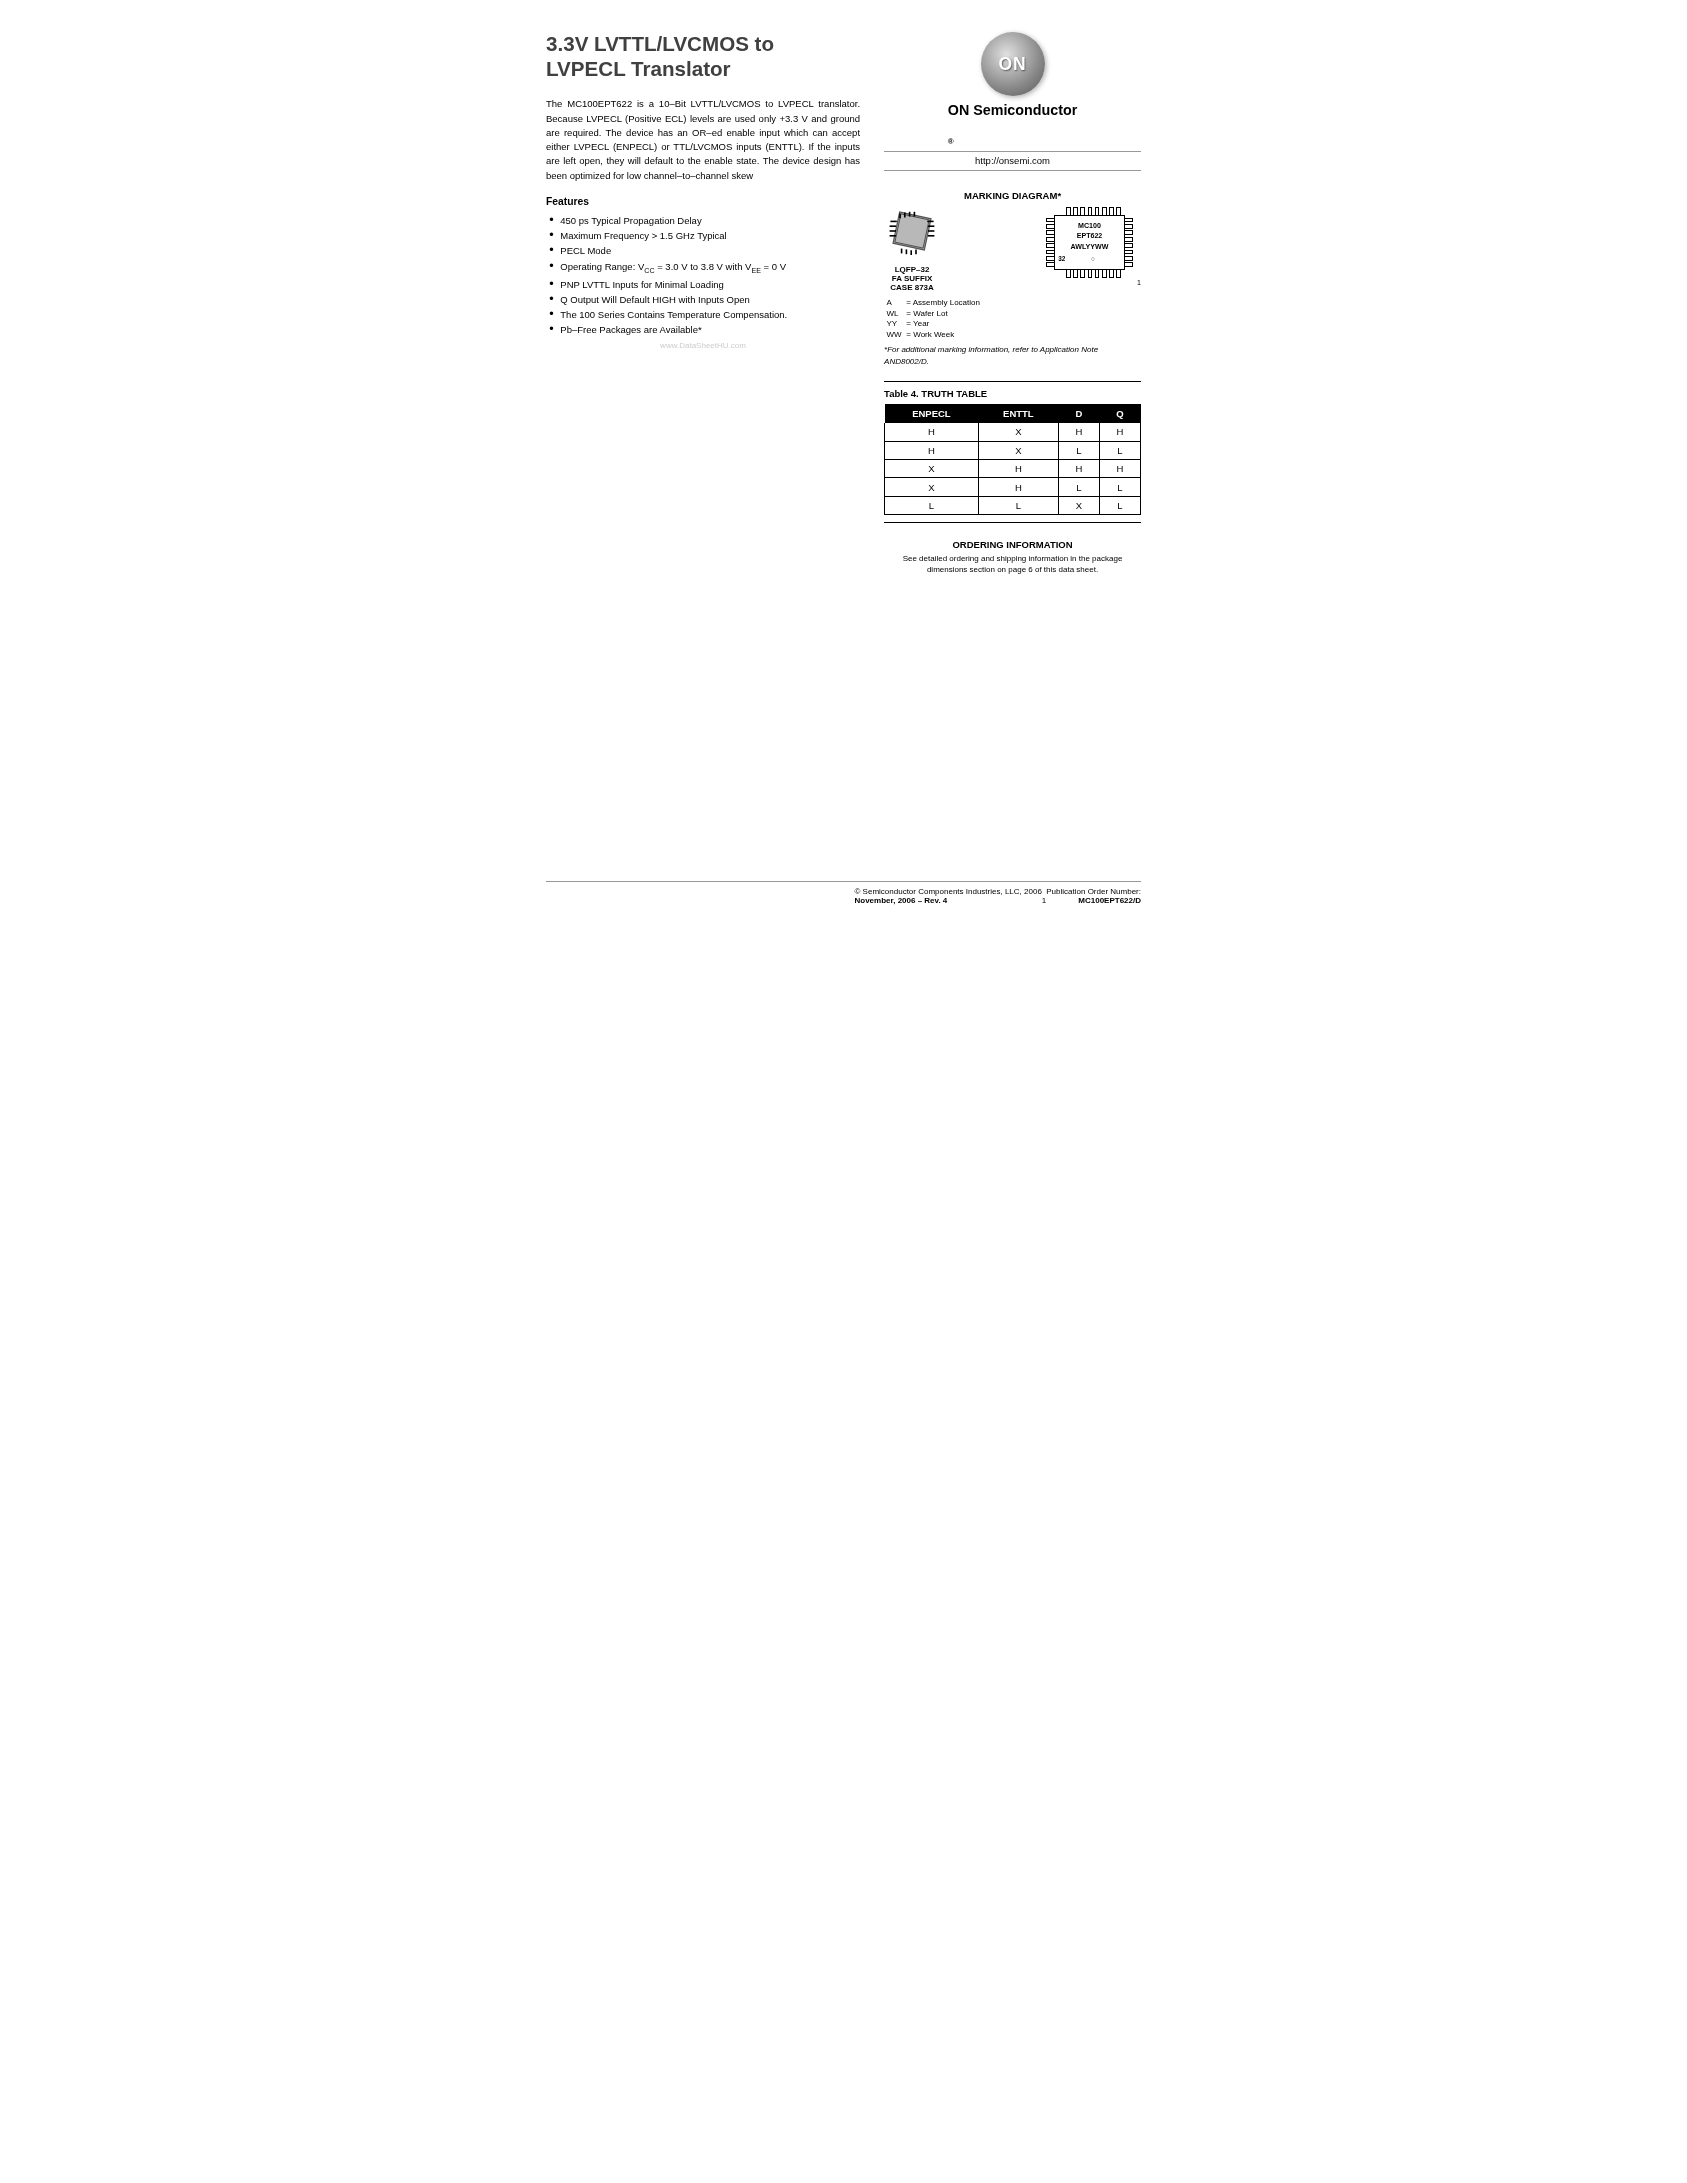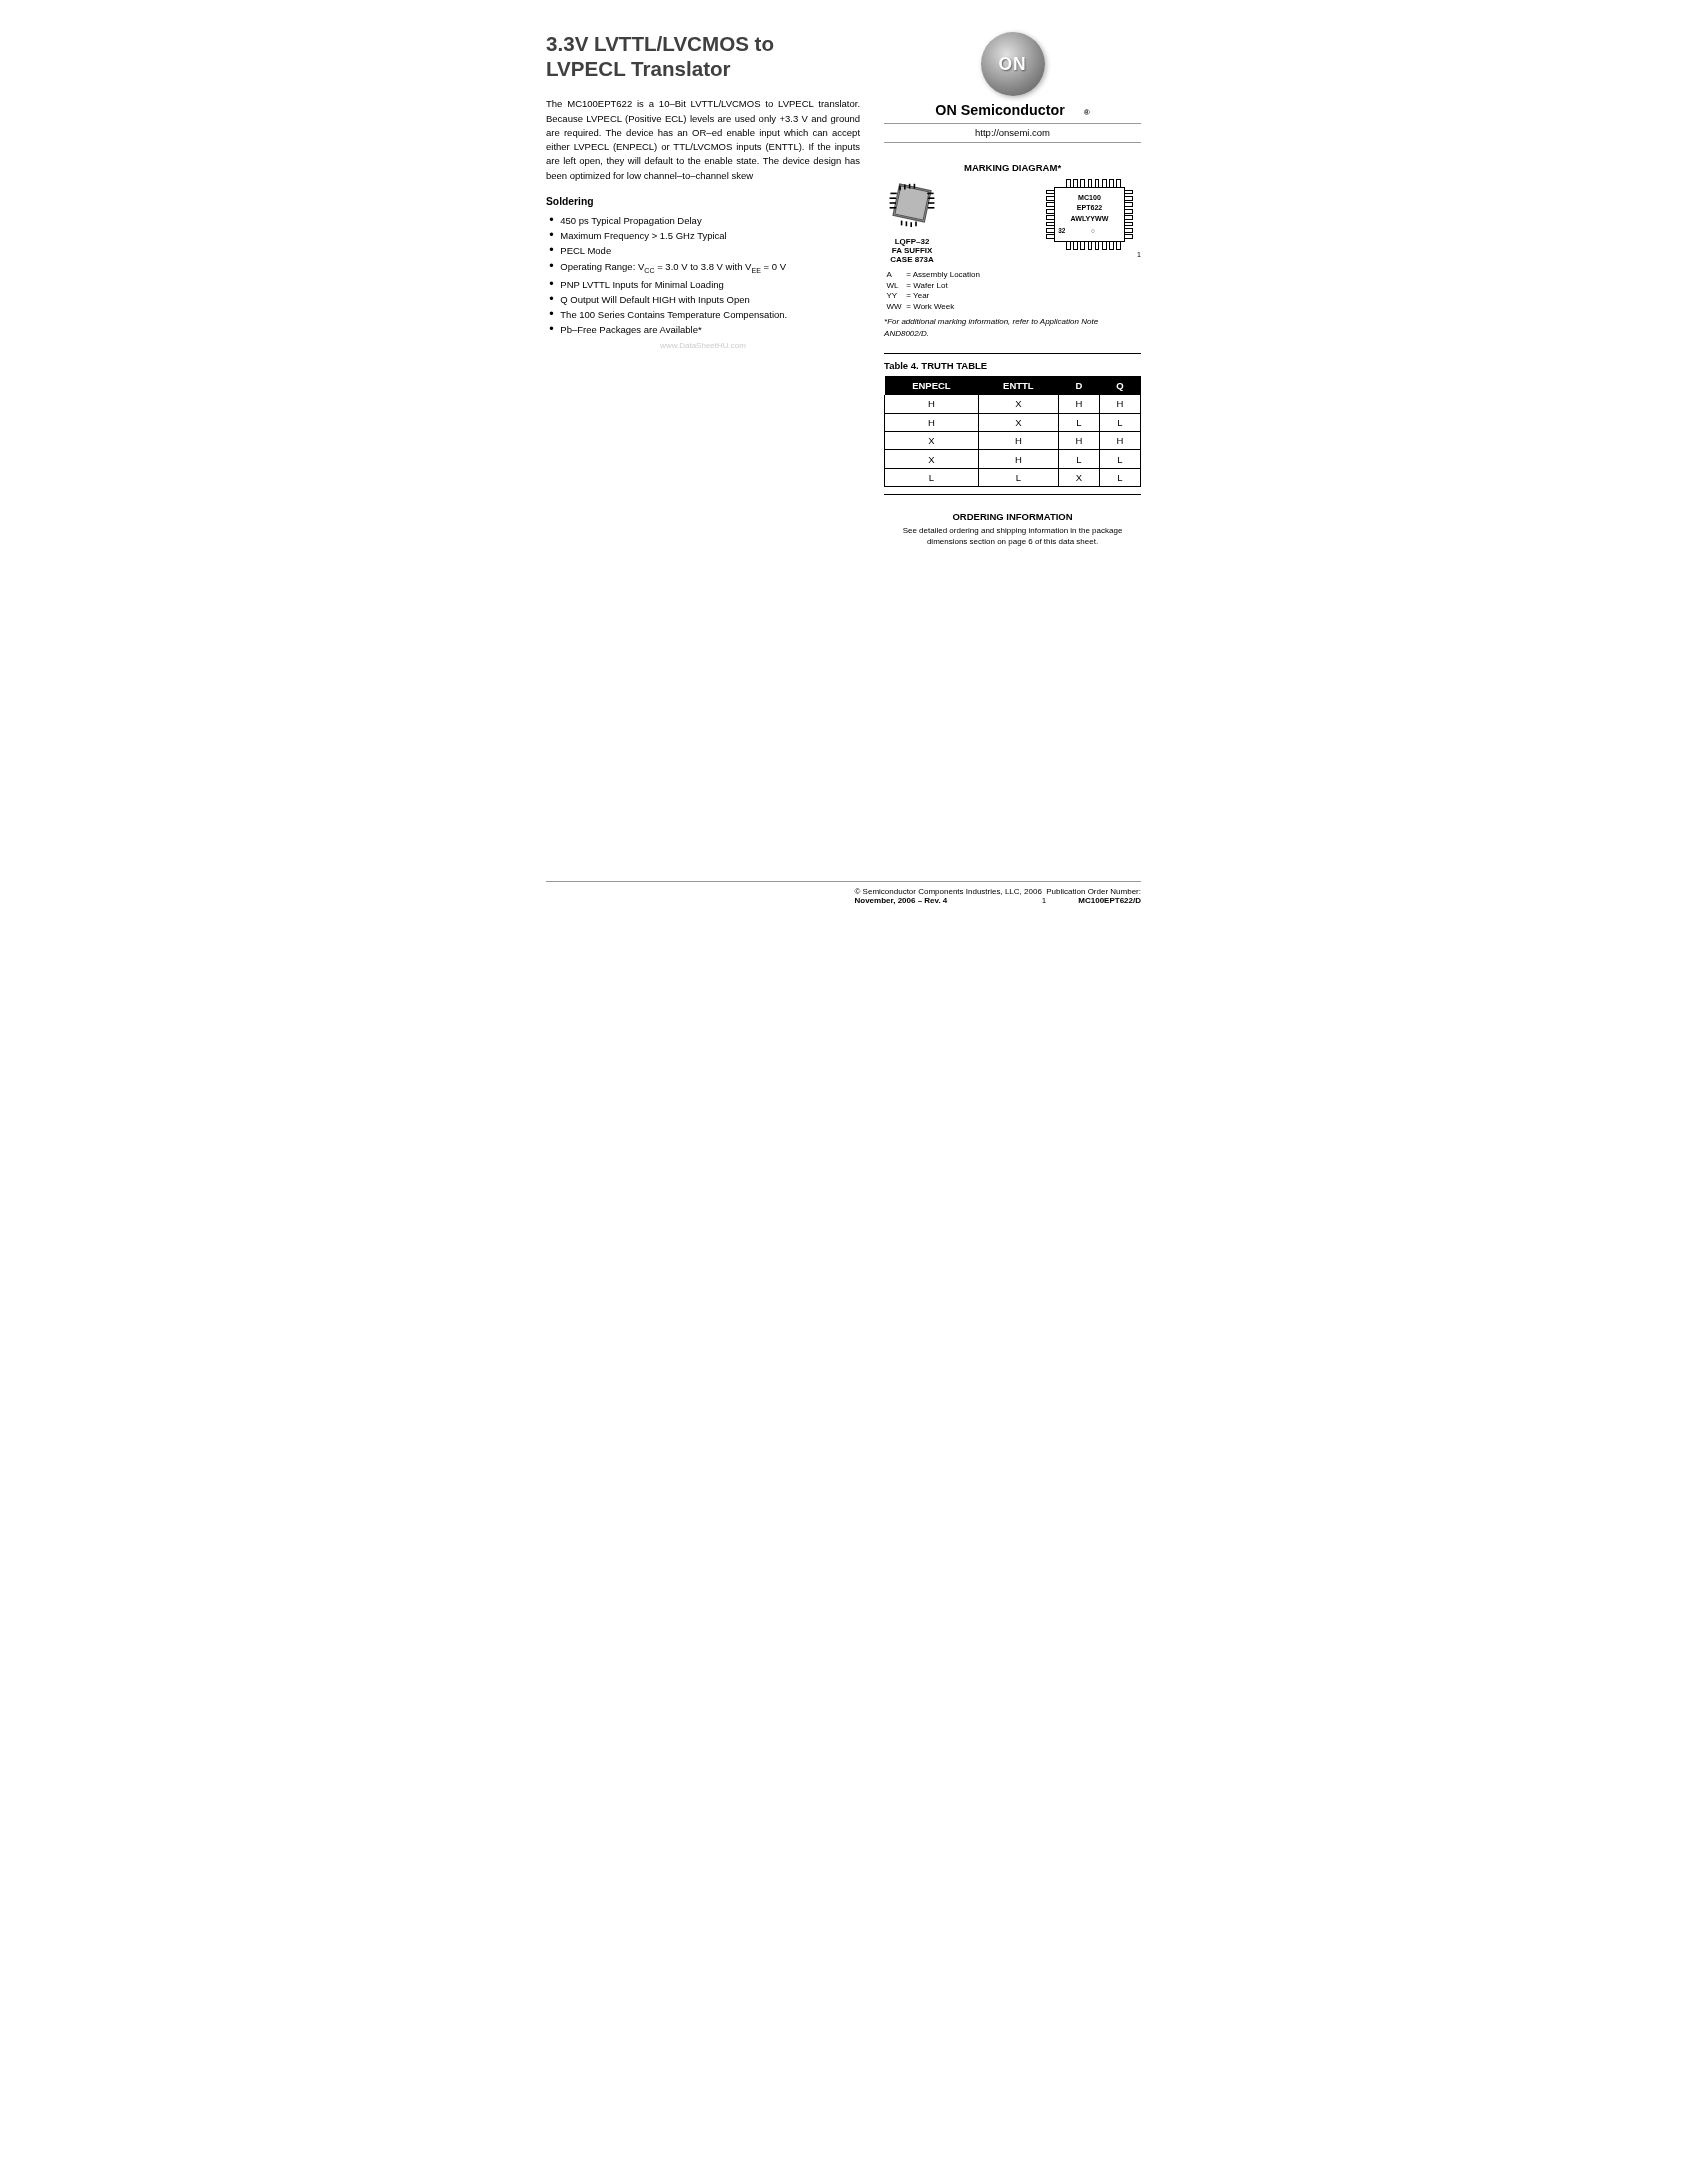--- a/index.html
+++ b/index.html
@@ -131,20 +131,21 @@
       text-shadow: 0.8px 0.8px 1.6px rgba(0,0,0,0.5);
     }
 
     .brand-name {
       font-size: 14.3px;
       font-weight: bold;
       color: #000;
       display: flex;
       align-items: baseline;
       gap: 19px;
+      flex-direction: column;
     }
 
     .brand-name .reg {
       font-size: 8px;
       vertical-align: super;
     }
 
     .website {
       font-size: 9.5px;
       margin-top: 4.8px;
@@ -366,21 +367,21 @@
 
     <div class="left-col">
 
       <div class="subtitle">
         <span>3.3V  LVTTL/LVCMOS to</span><br>
         <span>LVPECL Translator</span>
       </div>
 
       <p class="description">The MC100EPT622 is a 10–Bit LVTTL/LVCMOS to LVPECL translator. Because LVPECL (Positive ECL) levels are used only +3.3 V and ground are required. The device has an OR–ed enable input which can accept either LVPECL (ENPECL) or TTL/LVCMOS inputs (ENTTL). If the inputs are left open, they will default to the enable state. The device design has been optimized for low channel–to–channel skew</p>
 
-      <div class="features-title">Soldering</div>
+      <div class="features-title">Features</div>
       <ul class="features-list">
         <li>450 ps Typical Propagation Delay</li>
         <li>Maximum Frequency &gt; 1.5 GHz Typical</li>
         <li>PECL Mode</li>
         <li>Operating Range: V<sub>CC</sub> = 3.0 V to 3.8 V with V<sub>EE</sub> = 0 V</li>
         <li>PNP LVTTL Inputs for Minimal Loading</li>
         <li>Q Output Will Default HIGH with Inputs Open</li>
         <li>The 100 Series Contains Temperature Compensation.</li>
         <li>Pb–Free Packages are Available*</li>
       </ul>

